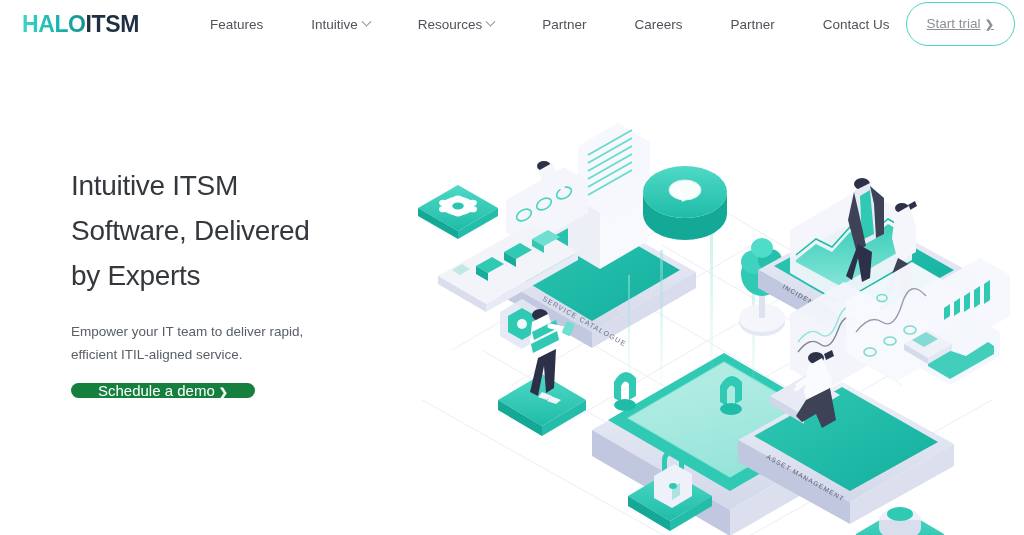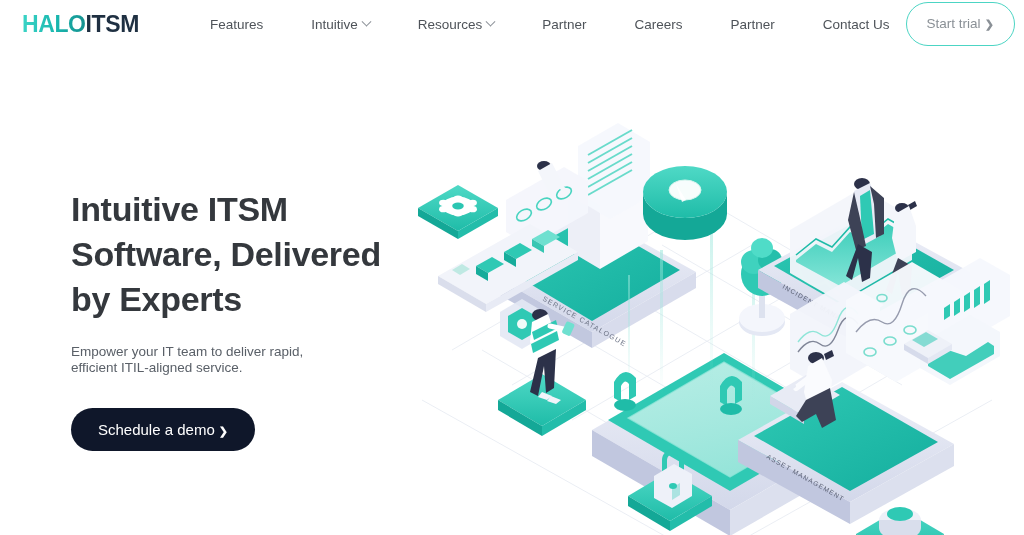--- a/index.html
+++ b/index.html
@@ -38,43 +38,42 @@
     border-right:1.3px solid #8b9097; border-bottom:1.3px solid #8b9097;
     transform:rotate(45deg) translate(-2px,-2px); margin-left:1px;
   }
 
   .header-ctas {
     margin-left:auto; margin-right:11px; display:flex; align-items:center; gap:10px;
   }
   .btn-outline {
     border:1.4px solid #4CD5C4; color:#8a9096; background:#fff;
     border-radius:22px; font-size:13.5px; padding:14px 20px;
-    cursor:pointer; white-space:nowrap; line-height:1;
+    cursor:pointer; white-space:nowrap; line-height:1;text-decoration:underline;
   }
   .btn-solid {
     background:#37CBB9; color:#fff; border:none;
     border-radius:22px; font-size:13.5px; padding:9px 21px;
     cursor:pointer; white-space:nowrap; line-height:1;
   }
   .chev { font-size:11px; margin-left:4px; font-weight:700; }
 
   
   .hero-text { position:absolute; left:71px; top:163px; width:330px; }
   .hero-title {
-    font-size:34px; line-height:45px; font-weight:700; color:#34383d;
+    font-size:28px; line-height:45px; font-weight:400; color:#34383d;
     letter-spacing:-0.3px;
-    margin-top:24px;
   }
   .hero-sub {
-    margin-top:22px; font-size:13.5px; line-height:16px; color:#5a6068; max-width:245px;
+    margin-top:22px; font-size:13.5px; line-height:23px; color:#5a6068; max-width:245px;
   }
   .hero-cta {
-    margin-top:32px; display:inline-block;
-    background:#0f172a; color:#fff; border:none;
-    border-radius:26px; font-size:15px; padding:14px 27px;
+    margin-top:17px; display:inline-block;
+    background:#15803d; color:#fff; border:none;
+    border-radius:26px; font-size:15px; padding:0 27px;
     cursor:pointer; line-height:1;
   }
 
   
   .illus { position:absolute; left:392px; top:100px; width:632px; height:435px; }
   .illus svg { display:block; }
 </style>
 </head>
 <body>
 

